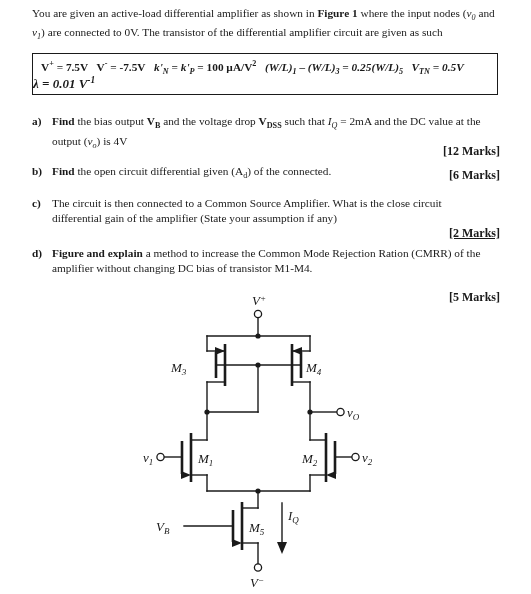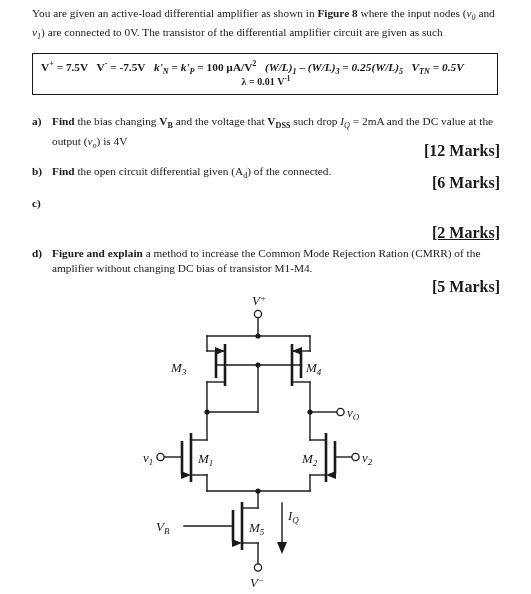--- a/index.html
+++ b/index.html
@@ -57,22 +57,22 @@
   }
   .param-line1 .ital {
     font-style: italic;
     font-weight: bold;
   }
   .param-line2 {
     position: absolute;
     left: 0;
     top: 21px;
     width: 466px;
-    text-align: center;
-    font-size: 10px;
+    font-size: 13px;
+    font-style: italic;
     font-weight: bold;
   }
   sup, sub { font-size: 72%; }
 
   
   .qitem {
     position: absolute;
     font-size: 11.3px;
     line-height: 14.6px;
   }
@@ -84,78 +84,79 @@
     font-weight: bold;
   }
   .qbody {
     margin-left: 20px;
     display: block;
   }
   .marks {
     position: absolute;
     right: 0;
     font-weight: bold;
-    font-size: 16px;
+    font-size: 12px;
   }
   b, strong { font-weight: bold; }
   i, em { font-style: italic; }
 
   
   .figure {
     position: absolute;
     left: 140px;
     top: 292px;
     width: 252px;
     height: 300px;
   }
   .figure svg { display: block; }
 </style>
 </head>
 <body>
 
 <div class="page">
 
   <div class="intro">
-    <span>You are given an active-load differential amplifier as shown in </span><b>Figure 8</b><span> where the input nodes (</span><i class="vsub"><span>v</span><sub>0</sub></i><span> and </span><i class="vsub"><span>v</span><sub>1</sub></i><span>) are connected to 0V. The transistor of the differential amplifier circuit are given as such</span>
+    <span>You are given an active-load differential amplifier as shown in </span><b>Figure 1</b><span> where the input nodes (</span><i class="vsub"><span>v</span><sub>0</sub></i><span> and </span><i class="vsub"><span>v</span><sub>1</sub></i><span>) are connected to 0V. The transistor of the differential amplifier circuit are given as such</span>
   </div>
 
   <div class="param-box">
     <div class="param-line1">
       <span>V</span><sup>+</sup><span> = 7.5V</span>&nbsp;&nbsp;
       <span>V</span><sup>-</sup><span> = -7.5V</span>&nbsp;&nbsp;
       <span class="ital">k'</span><sub class="ital">N</sub><span> = </span><span class="ital">k'</span><sub class="ital">P</sub><span> = 100 µA/V</span><sup>2</sup>&nbsp;&nbsp;
       <span class="ital">(W/L)</span><sub class="ital">1</sub><span class="ital"> – </span><span class="ital">(W/L)</span><sub class="ital">3</sub><span class="ital"> = 0.25(W/L)</span><sub class="ital">5</sub>&nbsp;&nbsp;
       <span class="ital">V</span><sub class="ital">TN</sub><span class="ital"> = 0.5V</span>
     </div>
     <div class="param-line2">
       <span>λ = 0.01 V</span><sup>-1</sup>
     </div>
   </div>
 
   <div class="qitem" style="left:32px; top:114px; width:468px;">
     <span class="qlabel">a)</span>
-    <span class="qbody"><b>Find</b><span> the bias changing </span><b><span>V</span><sub>B</sub></b><span> and the voltage that </span><b><span>V</span><sub>DSS</sub></b><span> such drop </span><i><span>I</span><sub>Q</sub></i><span> = 2mA and the DC value at the output (</span><i><span>v</span><sub>o</sub></i><span>) is 4V</span></span>
+    <span class="qbody"><b>Find</b><span> the bias output </span><b><span>V</span><sub>B</sub></b><span> and the voltage drop </span><b><span>V</span><sub>DSS</sub></b><span> such that </span><i><span>I</span><sub>Q</sub></i><span> = 2mA and the DC value at the output (</span><i><span>v</span><sub>o</sub></i><span>) is 4V</span></span>
     <span class="marks" style="top:30px;">[12 Marks]</span>
   </div>
 
   <div class="qitem" style="left:32px; top:164px; width:468px;">
     <span class="qlabel">b)</span>
     <span class="qbody"><b>Find</b><span> the open circuit differential given (A</span><sub>d</sub><span>) of the connected.</span></span>
-    <span class="marks" style="top:12px;padding-left:32px;">[6 Marks]</span>
+    <span class="marks" style="top:4px;padding-left:32px;">[6 Marks]</span>
   </div>
 
   <div class="qitem" style="left:32px; top:196px; width:468px;">
     <span class="qlabel">c)</span>
+    <span class="qbody" style="display:block; width:400px;">The circuit is then connected to a Common Source Amplifier. What is the close circuit differential gain of the amplifier (State your assumption if any)</span>
     <span class="marks" style="top:30px;text-decoration:underline;">[2 Marks]</span>
   </div>
 
   <div class="qitem" style="left:32px; top:246px; width:468px;">
     <span class="qlabel">d)</span>
     <span class="qbody"><b>Figure and explain</b><span> a method to increase the Common Mode Rejection Ration (CMRR) of the amplifier without changing DC bias of transistor M1-M4.</span></span>
-    <span class="marks" style="top:34px;margin-left:32px;">[5 Marks]</span>
+    <span class="marks" style="top:44px;margin-left:32px;">[5 Marks]</span>
   </div>
 
   <div class="figure">
     <svg width="252" height="300" viewBox="0 0 252 300" xmlns="http://www.w3.org/2000/svg">
       <defs>
         <style>
           .w { stroke:#1a1a1a; stroke-width:1.4; fill:none; stroke-linecap:square; }
           .thick { stroke:#1a1a1a; stroke-width:2.6; fill:none; stroke-linecap:butt; }
           .dot { fill:#1a1a1a; }
           .oc { stroke:#1a1a1a; stroke-width:1.3; fill:#ffffff; }

